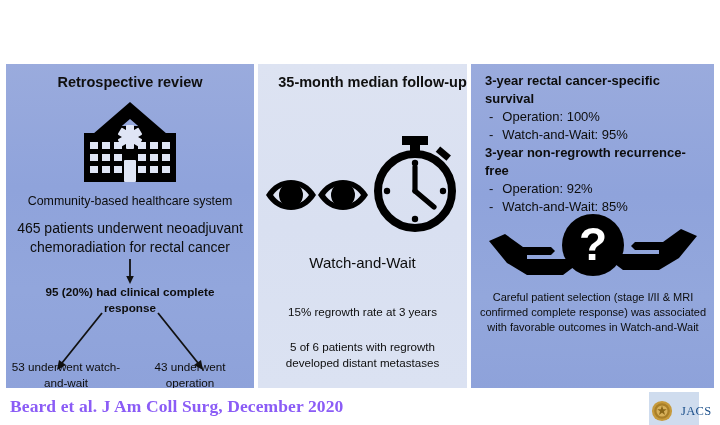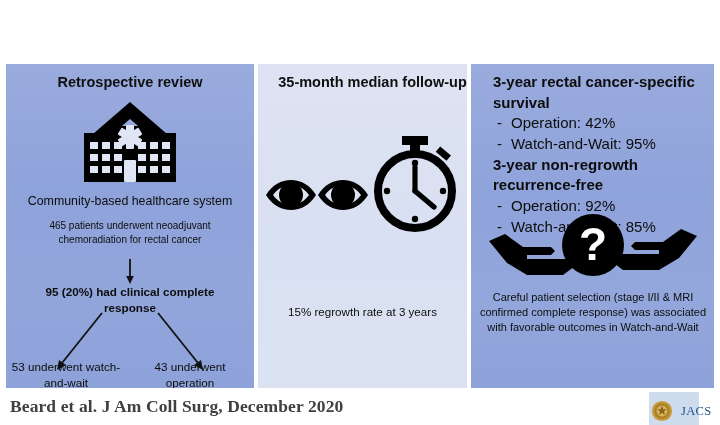--- a/index.html
+++ b/index.html
@@ -98,21 +98,21 @@
 
   .left-caption {
     position: absolute;
     top: 129px; left: 0; width: 100%;
     font-size: 12.4px;
   }
 
   .flow-1 {
     position: absolute;
     top: 155px; left: 8px; width: 232px;
-    font-size: 10px;
+    font-size: 14px;
   }
 
   .arrow-down {
     position: absolute;
     top: 195px;
     left: 50%;
     transform: translateX(-50%);
     width: 14px; height: 26px;
   }
 
@@ -186,23 +186,22 @@
     font-size: 11.6px;
   }
 
   
   .stats {
     position: absolute;
     top: 8px;
     left: 14px;
     width: 224px;
     color: #0d0d0d;
-    font-size: 15px;
+    font-size: 13px;
     line-height: 1.38;
-    margin-left: 8px;
   }
 
   .stats .stat-head {
     font-weight: bold;
   }
 
   .stats .stat-item {
     padding-left: 4px;
     display: flex;
     gap: 9px;
@@ -229,21 +228,21 @@
 
   
   .footer-citation {
     position: absolute;
     left: 10px;
     top: 396px;
     font-family: "Liberation Serif", serif;
     font-weight: bold;
     font-style: normal;
     font-size: 17.5px;
-    color: #404040;
+    color: #8b5cf6;
     letter-spacing: 0.1px;
   }
 
   .jacs-logo {
     position: absolute;
     left: 649px;
     top: 392px;
     width: 50px;
     height: 38px;
     background: #cfdcee;
@@ -366,32 +365,34 @@
 
         <circle cx="45" cy="29" r="3.2" fill="#000"></circle>
         <circle cx="73" cy="57" r="3.2" fill="#000"></circle>
         <circle cx="45" cy="85" r="3.2" fill="#000"></circle>
         <circle cx="17" cy="57" r="3.2" fill="#000"></circle>
 
         <line x1="45" y1="57" x2="45" y2="33" stroke="#000" stroke-width="5.2" stroke-linecap="round"></line>
         <line x1="45" y1="57" x2="64" y2="73" stroke="#000" stroke-width="5.2" stroke-linecap="round"></line>
       </svg>
 
+      <div class="mid-subheading">Watch-and-Wait</div>
 
       <div class="body-text mid-line-1">15% regrowth rate at 3 years</div>
 
+      <div class="body-text mid-line-2">5 of 6 patients with regrowth developed distant metastases</div>
     </div>
 
     <div class="panel panel-right">
 
       <div class="stats">
         <div class="stat-head">3-year rectal cancer-specific survival</div>
         <div class="stat-item">
           <span class="stat-dash">-</span>
-          <span>Operation: 42%</span>
+          <span>Operation: 100%</span>
         </div>
         <div class="stat-item">
           <span class="stat-dash">-</span>
           <span>Watch-and-Wait: 95%</span>
         </div>
         <div class="stat-head">3-year non-regrowth recurrence-free</div>
         <div class="stat-item">
           <span class="stat-dash">-</span>
           <span>Operation: 92%</span>
         </div>

